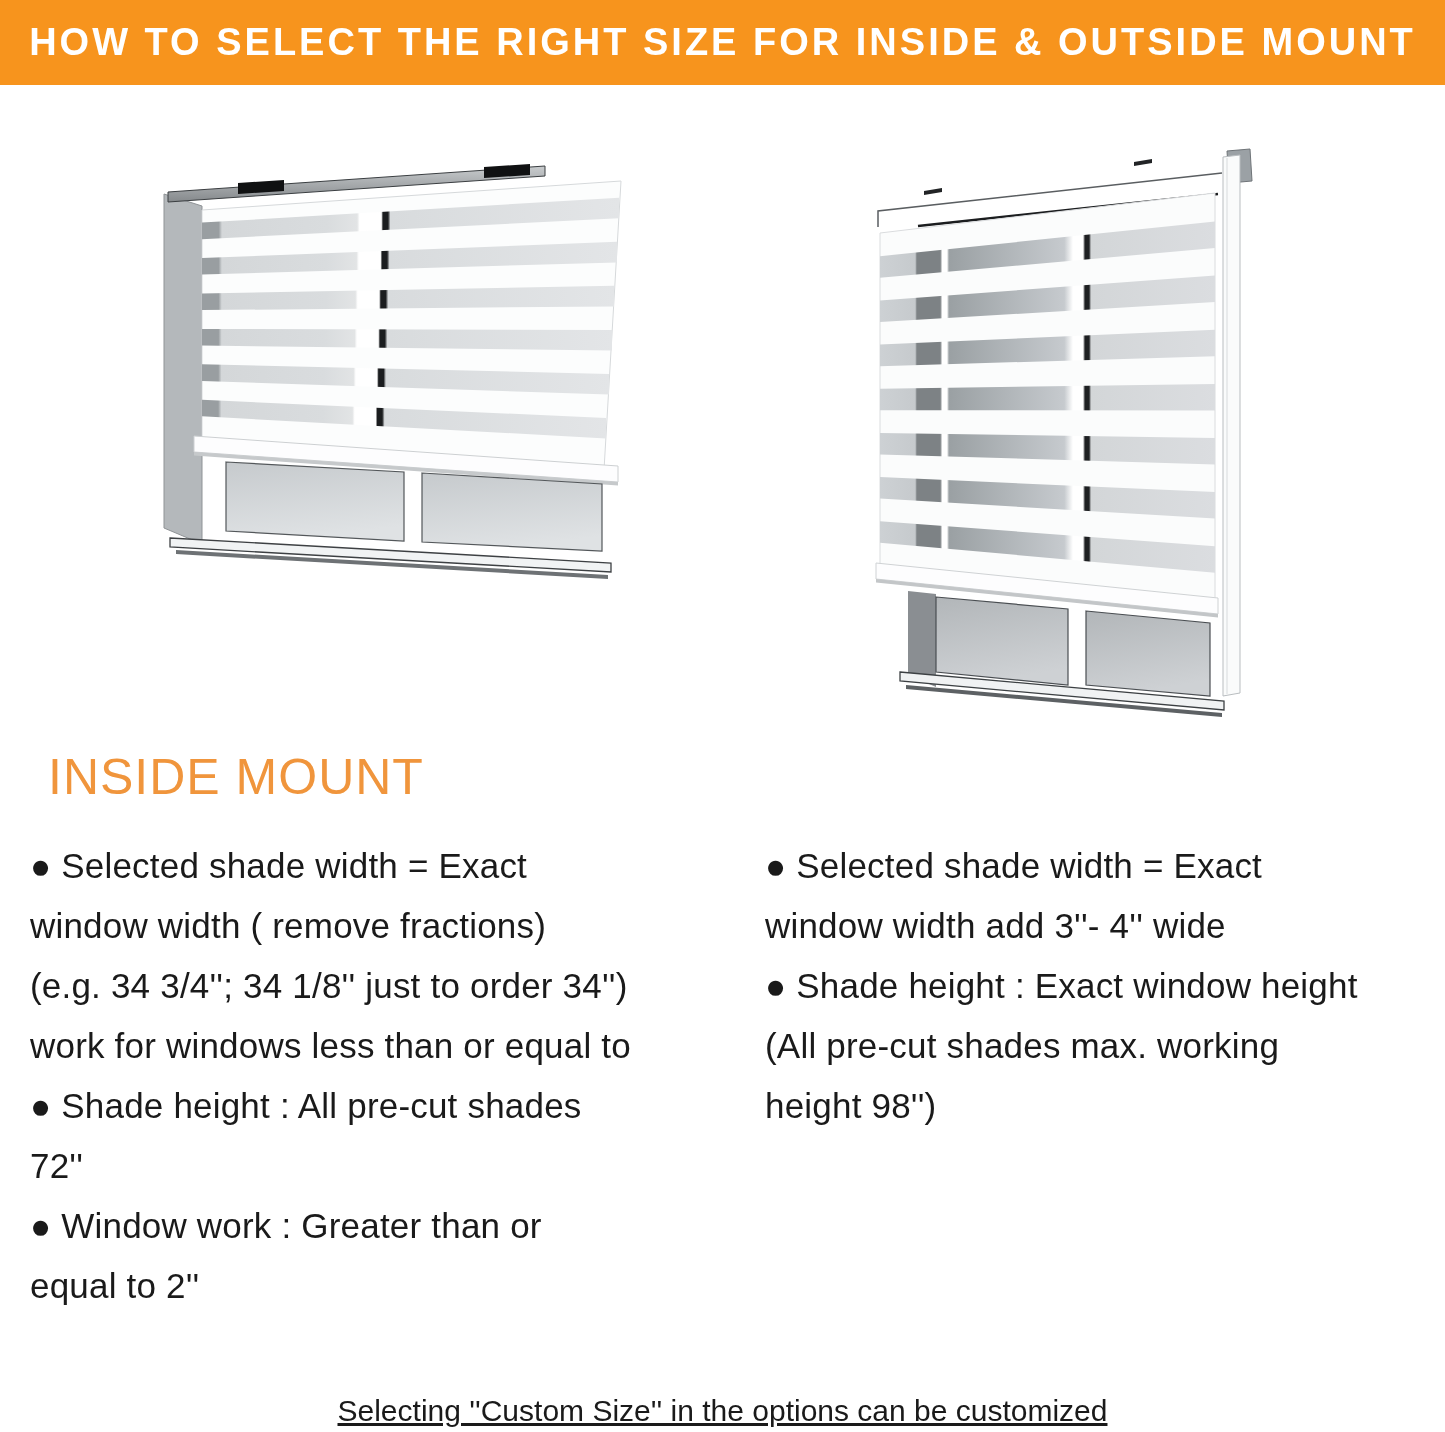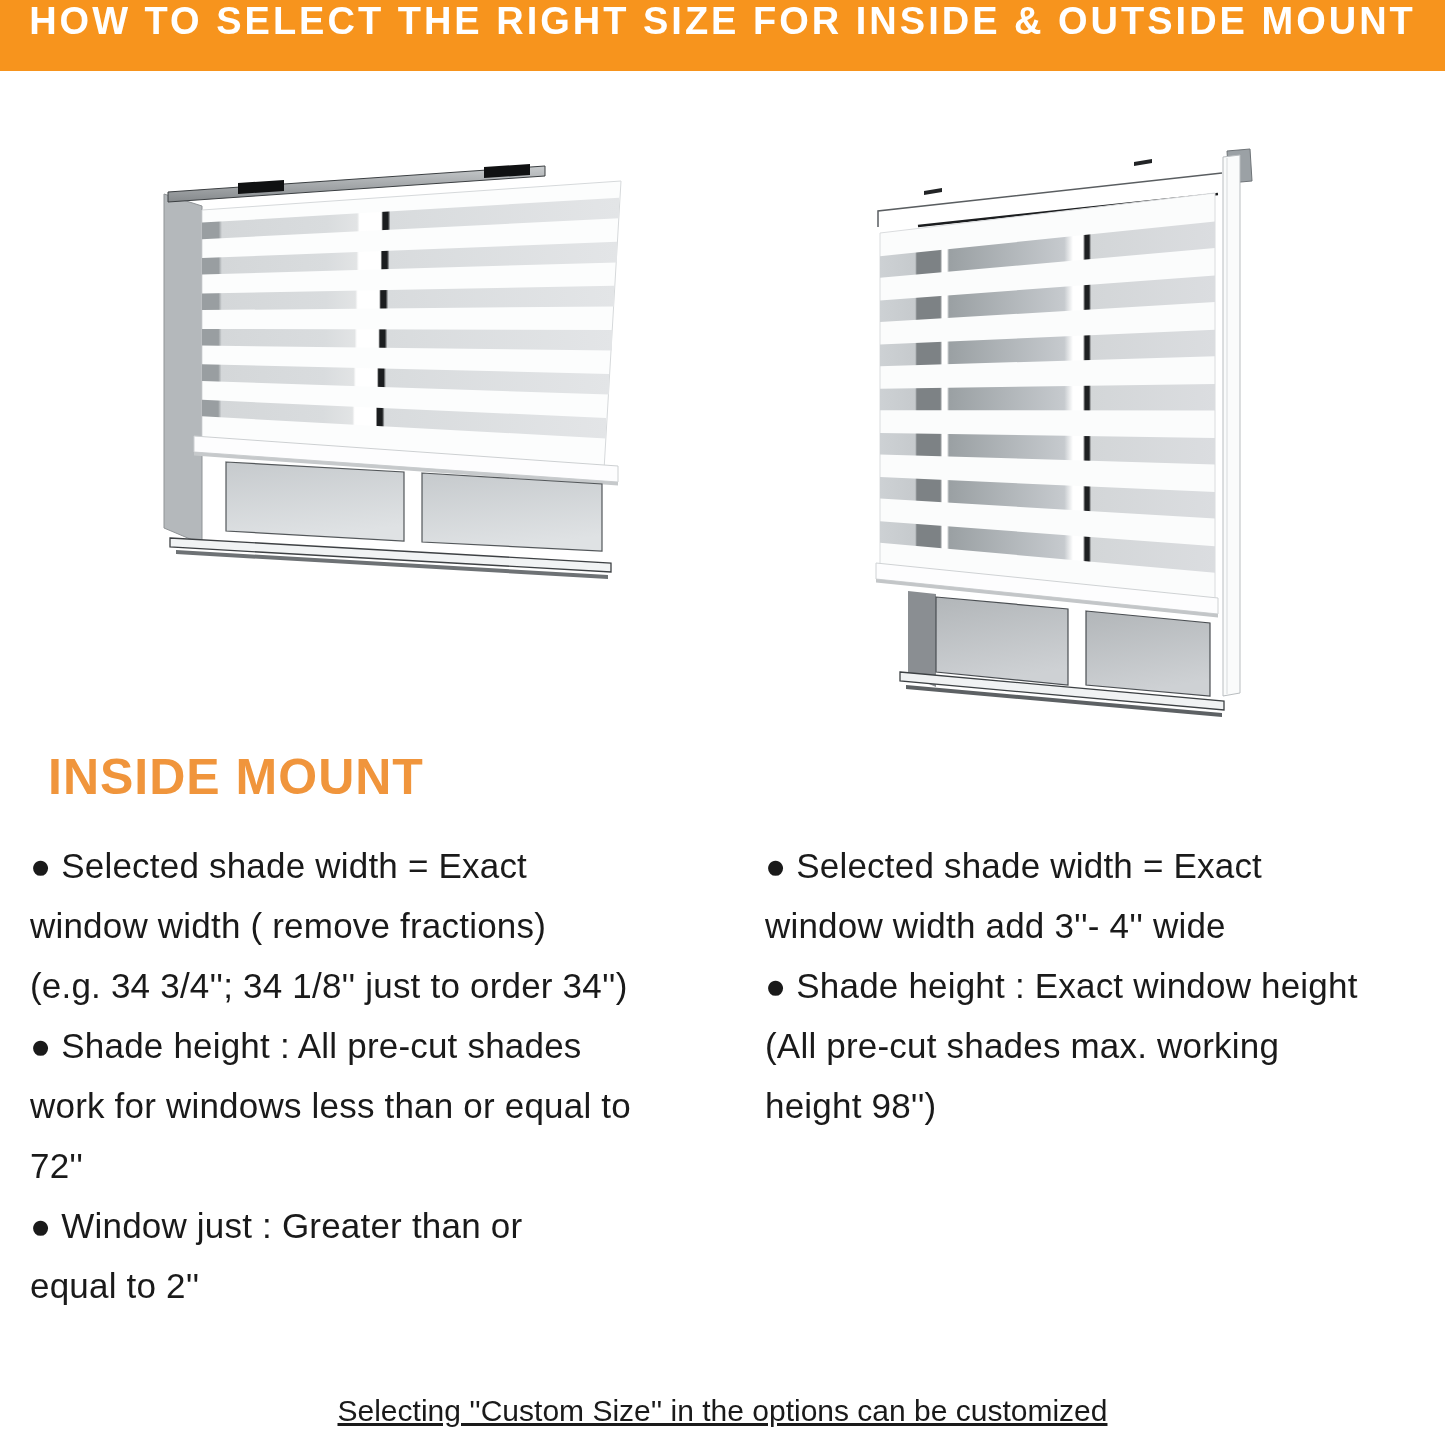--- a/index.html
+++ b/index.html
@@ -1,35 +1,35 @@
 <!DOCTYPE html>
 <html style="--banner-bg: #F7941D; --banner-text: #FFFFFF; --heading-color: #F0953C; --text-color: #1A1A1A;"><head>
 <meta charset="utf-8">
 <style>
   html,body { margin:0; padding:0; background:#ffffff; }
   #canvas {
     position:relative; width:1445px; height:1432px; background:#ffffff;
     font-family:"Liberation Sans", sans-serif; overflow:hidden;
   }
   .banner {
-    position:absolute; left:0; top:0; width:1445px; height:71px;
+    position:absolute; left:0; top:0; width:1445px; height:85px;
     background:var(--banner-bg,#F7941D);
-    display:flex; justify-content:center;
+    display:flex; align-items:center; justify-content:center;
   }
   .banner h1 {
     margin:0; color:var(--banner-text,#FFFFFF);
     font-size:38px; font-weight:bold; letter-spacing:3px; white-space:nowrap;
   }
   .figure { position:absolute; }
   .fig-left  { left:156px; top:150px; width:510px; height:565px; }
   .fig-right { left:872px; top:145px; width:413px; height:585px; }
   .mount-heading {
     position:absolute; top:748px; margin:0;
     color:var(--heading-color,#F0953C);
-    font-size:50px; font-weight:bold; letter-spacing:1px; white-space:nowrap;
+    font-size:50px; font-weight:normal; letter-spacing:1px; white-space:nowrap;
   }
   .heading-inside  { left:48px; }
   .heading-outside { left:788px; }
   .col { position:absolute; top:836px; }
   .col-inside  { left:30px; }
   .col-outside { left:765px; }
   .col .line {
     height:60px; display:flex; align-items:center;
     font-size:35px; color:var(--text-color,#1A1A1A);
     white-space:pre; letter-spacing:0.2px;
@@ -170,24 +170,24 @@
       <polygon points="34,540 350,568 350,572 34,544" fill="#5d6164"></polygon>
     </g>
   </svg>
 
   <h2 class="mount-heading heading-inside">INSIDE MOUNT</h2>
 
   <div class="col col-inside">
     <div class="line">● Selected shade width = Exact</div>
     <div class="line">window width ( remove fractions)</div>
     <div class="line">(e.g. 34 3/4''; 34 1/8'' just to order 34'')</div>
+    <div class="line">work for windows less than or equal to</div>
     <div class="line">● Shade height : All pre-cut shades</div>
-    <div class="line">work for windows less than or equal to</div>
     <div class="line">72''</div>
-    <div class="line">● Window just : Greater than or</div>
+    <div class="line">● Window work : Greater than or</div>
     <div class="line">equal to 2''</div>
   </div>
 
   <div class="col col-outside">
     <div class="line">● Selected shade width = Exact</div>
     <div class="line">window width add 3''- 4'' wide</div>
     <div class="line">● Shade height : Exact window height</div>
     <div class="line">(All pre-cut shades max. working</div>
     <div class="line">height 98'')</div>
   </div>

